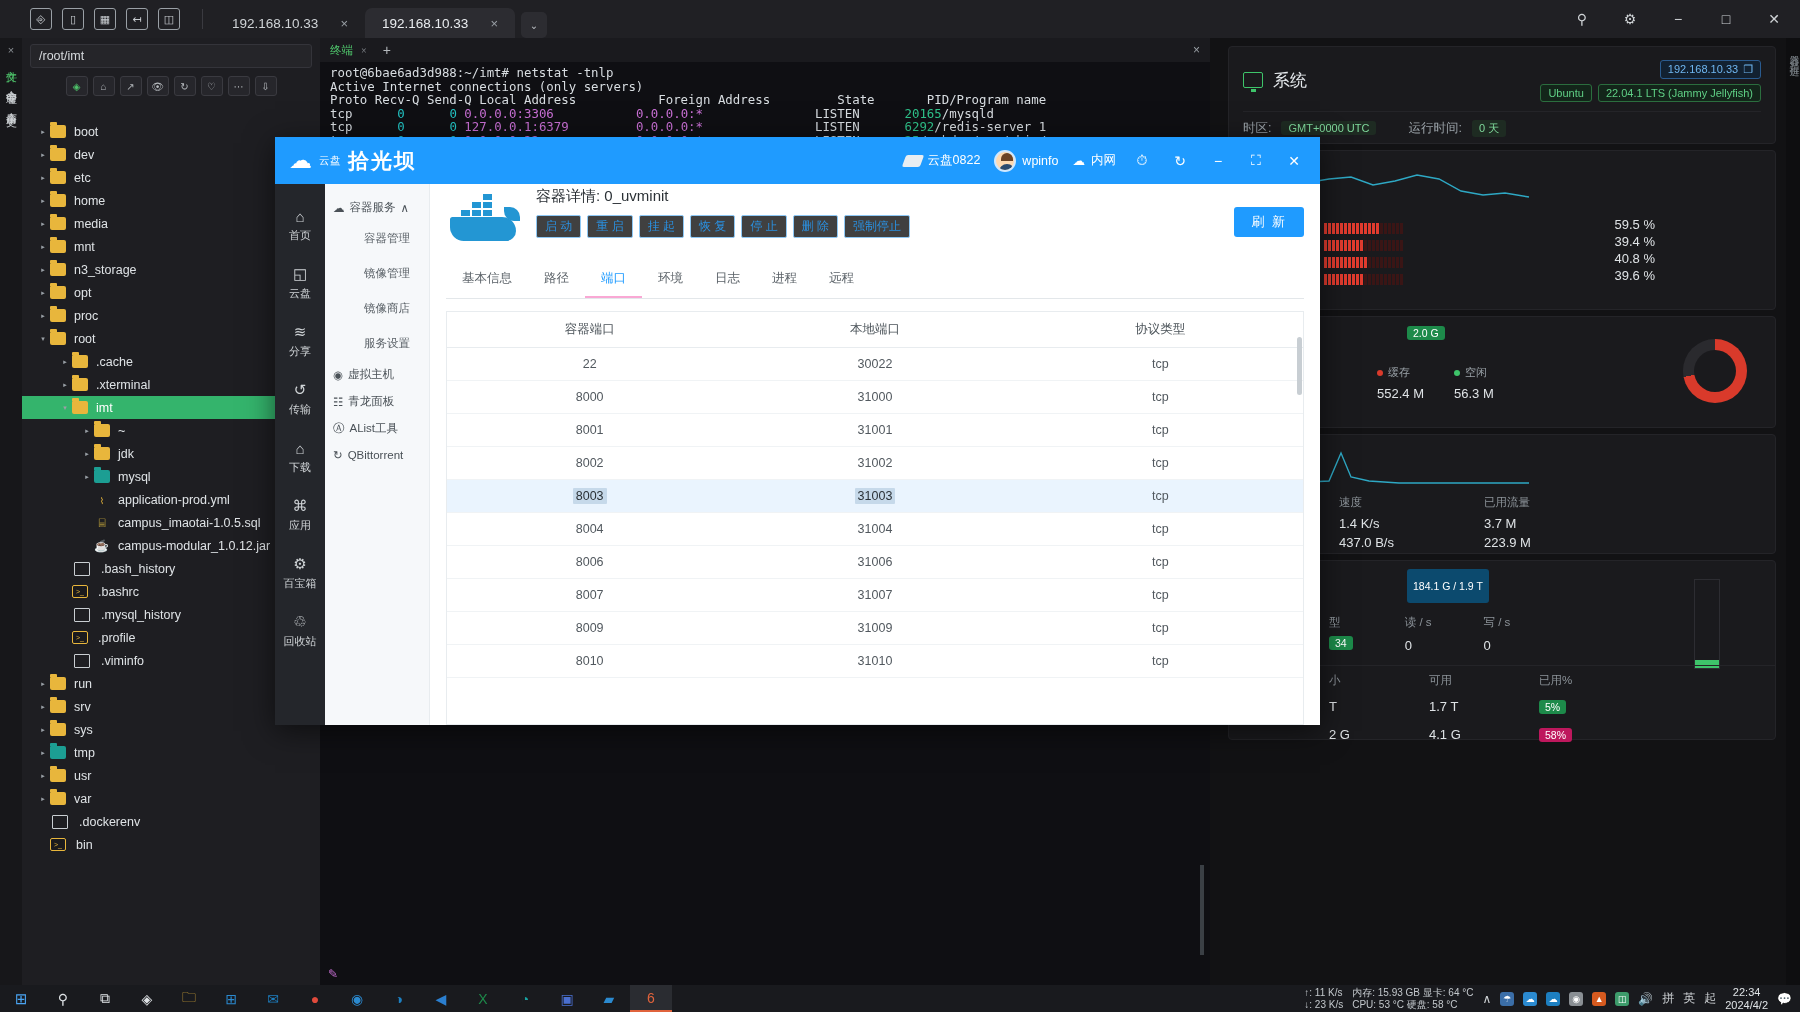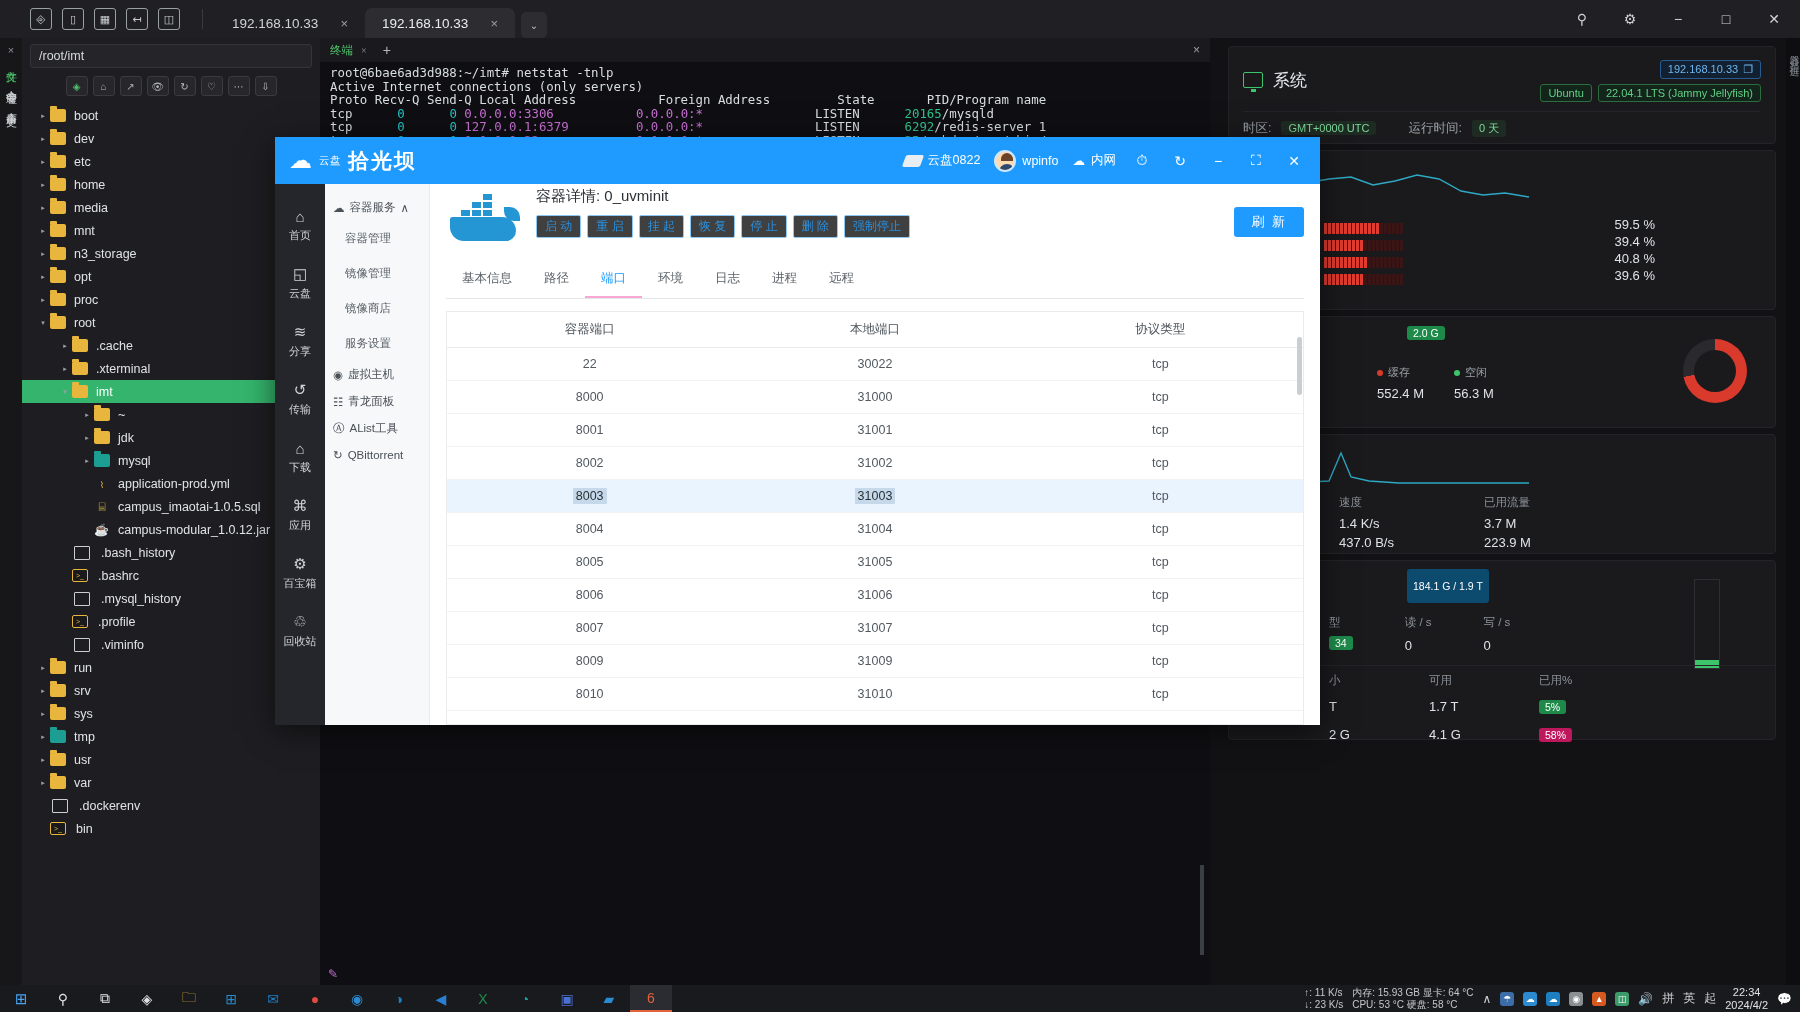--- a/index.html
+++ b/index.html
@@ -37,21 +37,21 @@
   .rail-label { writing-mode:vertical-rl; font-size:11px; letter-spacing:1px; margin-bottom:18px; }
 
   
   #file-panel { position:absolute; left:22px; top:38px; width:298px; height:947px; background:#1e1e22; }
   #path-bar { margin:6px 8px 4px 8px; height:24px; background:#252529; border:1px solid #34343a;
     border-radius:3px; display:flex; align-items:center; padding:0 8px; color:#d6dadd; font-size:12.5px; }
   #fp-toolbar { display:flex; align-items:center; justify-content:center; gap:5px; height:28px; }
   .fp-btn { width:22px; height:20px; border:1px solid #3a3a40; border-radius:3px; background:#26262b;
     display:flex; align-items:center; justify-content:center; font-size:10px; color:#b6babe; }
   .fp-btn.green { color:#4ec26a; }
-  #tree { position:absolute; left:0; top:60px; width:298px; height:877px; overflow:hidden; padding-top:6px; }
+  #tree { position:absolute; left:0; top:76px; width:298px; height:877px; overflow:hidden; padding-top:6px; }
   .trow { height:23px; display:flex; align-items:center; font-size:12.5px; color:#dfe3e6; }
   .trow.sel { background:#34b46c; color:#fff; }
   .caret { width:14px; text-align:center; font-size:7px; color:#9aa0a6; flex:0 0 14px; }
   .fico { width:16px; height:13px; margin-right:8px; flex:0 0 16px; position:relative; }
   .fico.folder { background:#e8b63c; border-radius:1px 2px 2px 2px; }
   .fico.folder:before { content:''; position:absolute; left:0; top:-3px; width:7px; height:3px;
     background:#e8b63c; border-radius:1px 1px 0 0; }
   .fico.folder.teal { background:#1c9e93; }
   .fico.folder.teal:before { background:#1c9e93; }
   .fico.doc { width:11px; height:14px; background:transparent; border:1.2px solid #c9ced2;
@@ -129,21 +129,21 @@
   .avatar:before { content:''; position:absolute; left:5px; top:1px; width:12px; height:8px;
     background:#6b4326; border-radius:6px 6px 0 0; }
   .wbtn { width:24px; height:24px; display:flex; align-items:center; justify-content:center; font-size:14px; }
   #m-body { display:flex; height:541px; }
   #m-rail { width:50px; background:#24262b; color:#cfd3d6; padding-top:12px; }
   .mr { height:58px; display:flex; flex-direction:column; align-items:center; justify-content:center; gap:3px; }
   .mr .i { font-size:15px; }
   .mr .t { font-size:11px; }
   #m-side { width:105px; background:#f6f8fa; border-right:1px solid #e8ecef; padding-top:10px; }
   .ms-grp { display:flex; align-items:center; gap:5px; font-size:11.5px; color:#4a5157; padding:6px 8px; }
-  .ms-item { font-size:11.5px; color:#5b6268; padding:10px 0 10px 20px; }
+  .ms-item { font-size:11.5px; color:#5b6268; padding:10px 0 10px 20px;text-align:center; }
   #m-main { flex:1; background:#fff; display:flex; flex-direction:column; min-width:0; }
   #m-detail { padding:3px 16px 0 16px; display:flex; gap:14px; }
   .whale { width:76px; height:62px; position:relative; flex:0 0 76px; }
   .w-body { position:absolute; left:4px; top:30px; width:66px; height:24px; background:#2396d3;
     border-radius:4px 22px 16px 22px; }
   .w-stack { position:absolute; left:14px; top:6px; width:34px; height:24px; }
   .w-stack i { position:absolute; display:block; background:#2396d3; border:1px solid #fff; }
   .w-tail { position:absolute; left:58px; top:20px; width:16px; height:14px; background:#2396d3;
     border-radius:0 10px 0 10px; }
   #m-title { font-size:15px; color:#2b3136; margin-bottom:9px; }
@@ -822,25 +822,20 @@
                   <td><span class="selbox">8003</span></td>
                   <td><span class="selbox">31003</span></td>
                   <td>tcp</td>
                 </tr>
                 <tr>
                   <td>8004</td>
                   <td>31004</td>
                   <td>tcp</td>
                 </tr>
                 <tr>
-                  <td>8005</td>
-                  <td>31005</td>
-                  <td>tcp</td>
-                </tr>
-                <tr>
                   <td>8006</td>
                   <td>31006</td>
                   <td>tcp</td>
                 </tr>
                 <tr>
                   <td>8007</td>
                   <td>31007</td>
                   <td>tcp</td>
                 </tr>
                 <tr>

